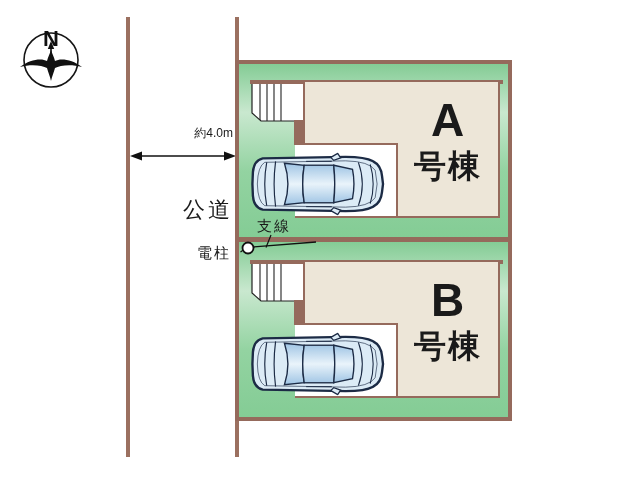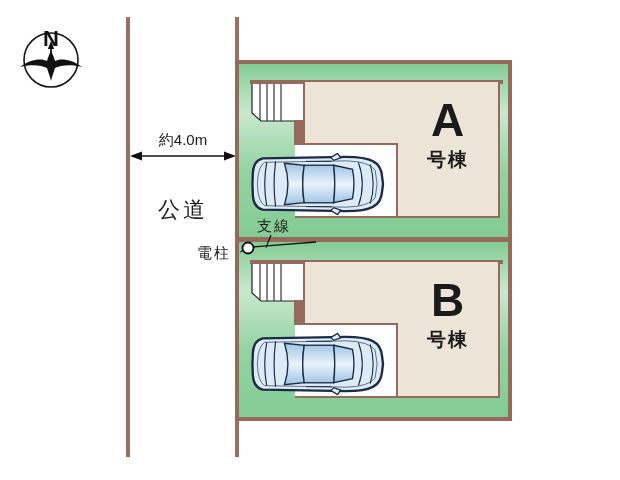--- a/index.html
+++ b/index.html
@@ -19,23 +19,23 @@
   .bbody{
     left:303px;width:197px;height:138px;background:var(--beige);
     border:2.5px solid var(--border-brown);box-sizing:border-box;
   }
   .parking{
     left:295px;width:103px;height:75px;background:#ffffff;box-sizing:border-box;
     border:2.5px solid var(--border-brown);border-left:none;
   }
   .blabel{left:398px;width:100px;text-align:center;line-height:1;}
   .blabel .letter{font-size:46px;font-weight:600;letter-spacing:1px;}
-  .blabel .suffix{font-size:19px;font-weight:600;margin-top:7px;letter-spacing:2px;}
-  .dimlabel{left:133px;top:131px;width:100px;text-align:center;font-size:15px;}
-  .roadname{left:133px;top:195px;width:100px;text-align:center;font-size:22px;letter-spacing:3px;}
+  .blabel .suffix{font-size:32px;font-weight:600;margin-top:7px;letter-spacing:2px;}
+  .dimlabel{left:133px;top:125px;width:100px;text-align:right;font-size:12px;}
+  .roadname{left:133px;top:195px;width:100px;text-align:right;font-size:22px;letter-spacing:3px;}
   .wirelabel{font-size:15px;letter-spacing:2px;}
   svg{display:block;}
 </style>
 </head>
 <body>
 
 <div id="canvas">
 
   <svg width="0" height="0" style="position:absolute" aria-hidden="true">
     <defs>

